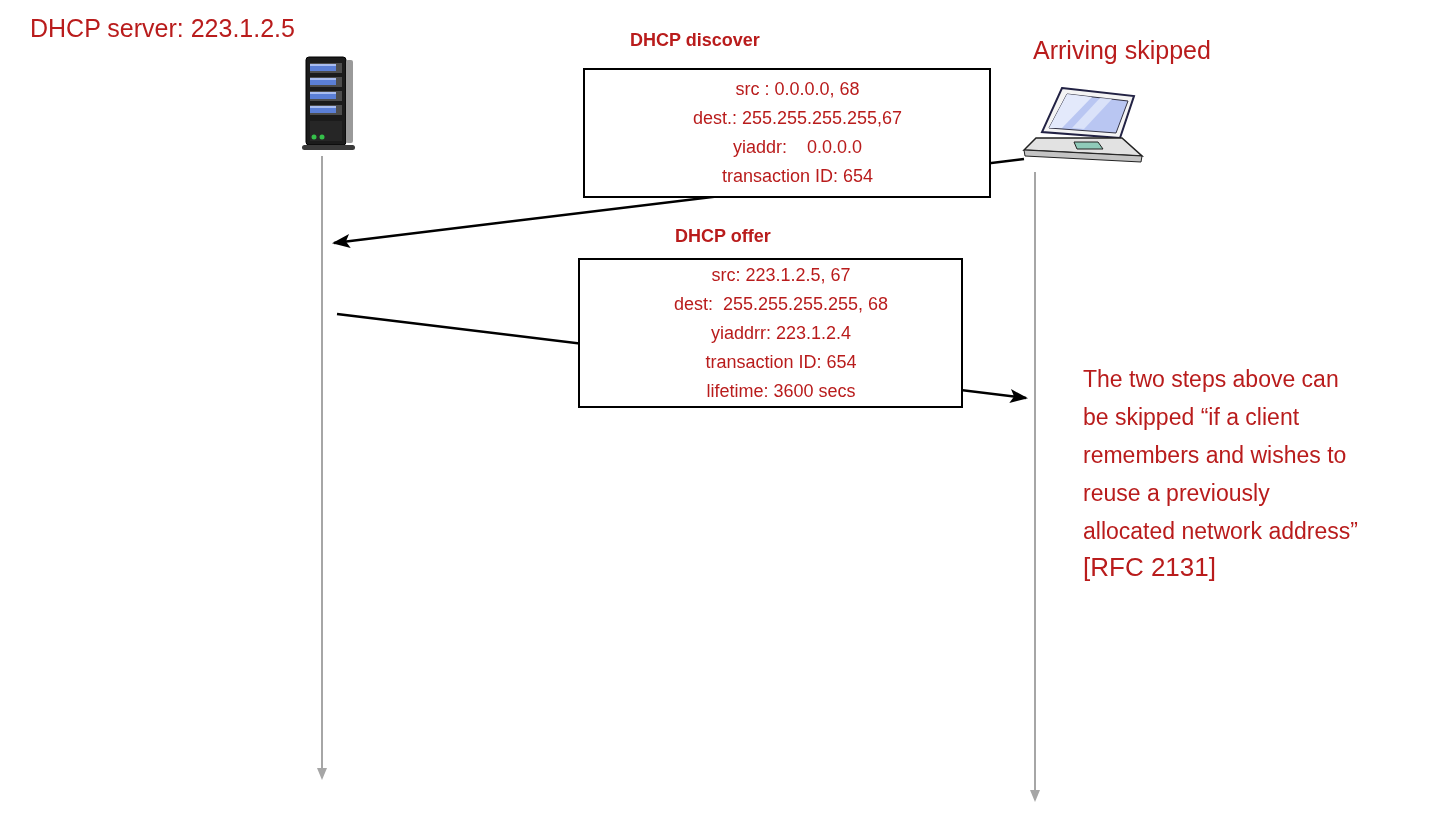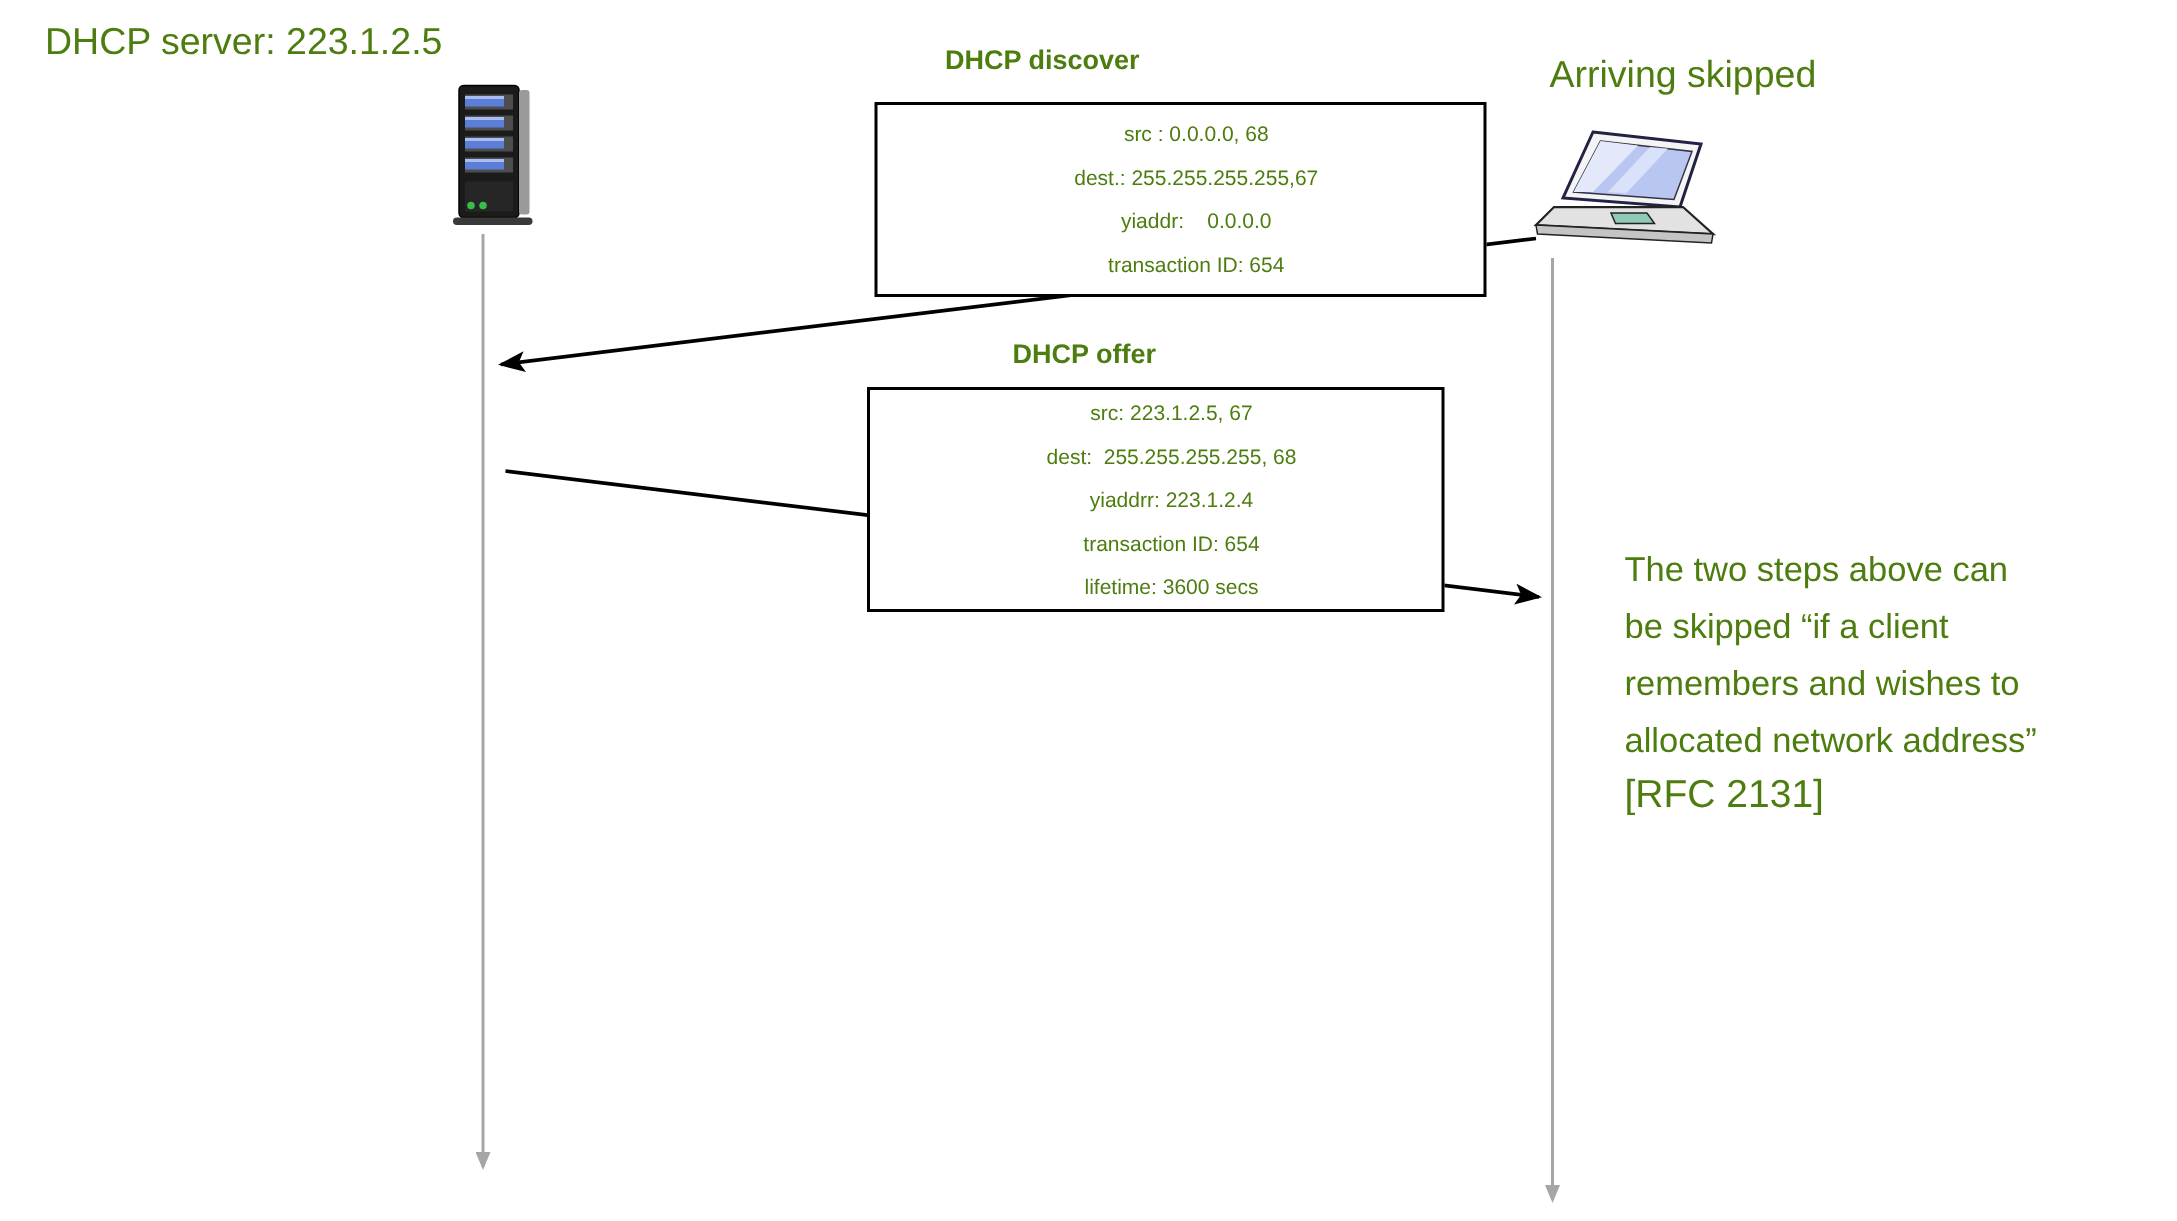--- a/index.html
+++ b/index.html
@@ -2,38 +2,38 @@
 <html><head>
 <meta charset="utf-8">
 <style>
   html, body { margin: 0; padding: 0; background: #ffffff; }
   .canvas {
     position: relative;
     width: 1451px;
     height: 814px;
     background: #ffffff;
     font-family: "Liberation Sans", sans-serif;
-    color: #4d7c0f;
+    color: #b91c1c;
     overflow: hidden;
   }
   .abs { position: absolute; }
   .actor-label { font-size: 25px; z-index: 3; white-space: nowrap; }
   .icon { z-index: 2; }
   .arrows-layer { left: 0; top: 0; z-index: 1; pointer-events: none; }
   .msg-title { font-weight: bold; font-size: 18px; z-index: 3; white-space: nowrap; margin-left: 32px; }
   .msg-box {
     border: 2px solid #000000;
     background: #ffffff;
     box-sizing: border-box;
     display: flex;
     flex-direction: column;
     justify-content: center;
     align-items: center;
     text-align: center;
-    font-size: 14px;
+    font-size: 18px;
     z-index: 2;
     padding-left: 21px;
   }
   .msg-line { white-space: pre; line-height: 29px; }
   .note { z-index: 3; font-size: 23px; line-height: 38px; }
   .note-line { white-space: pre; }
   .note-citation { font-size: 26px; line-height: 34px; }
 </style>
 </head>
 <body>
@@ -113,17 +113,18 @@
     <div class="msg-line">dest:  255.255.255.255, 68</div>
     <div class="msg-line">yiaddrr: 223.1.2.4</div>
     <div class="msg-line">transaction ID: 654</div>
     <div class="msg-line">lifetime: 3600 secs</div>
   </div>
 
   <div class="abs note" style="left:1083px; top:360px; width:368px;">
     <div class="note-line">The two steps above can</div>
     <div class="note-line">be skipped “if a client</div>
     <div class="note-line">remembers and wishes to</div>
+    <div class="note-line">reuse a previously</div>
     <div class="note-line">allocated network address”</div>
     <div class="note-citation">[RFC 2131]</div>
   </div>
 
 </div>
 
 </body></html>

